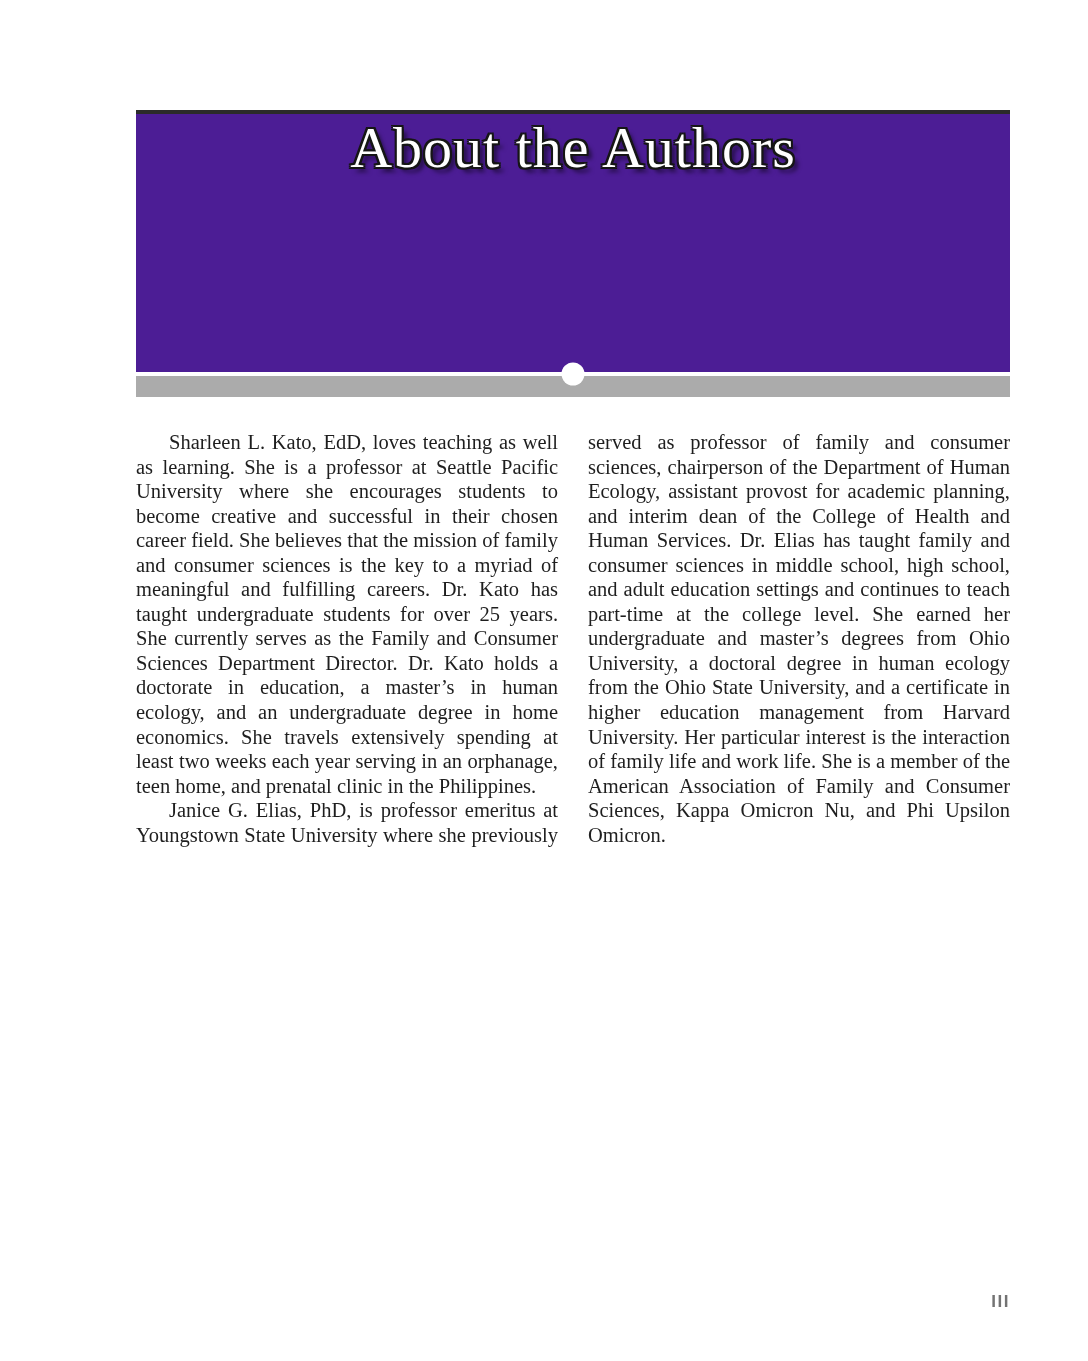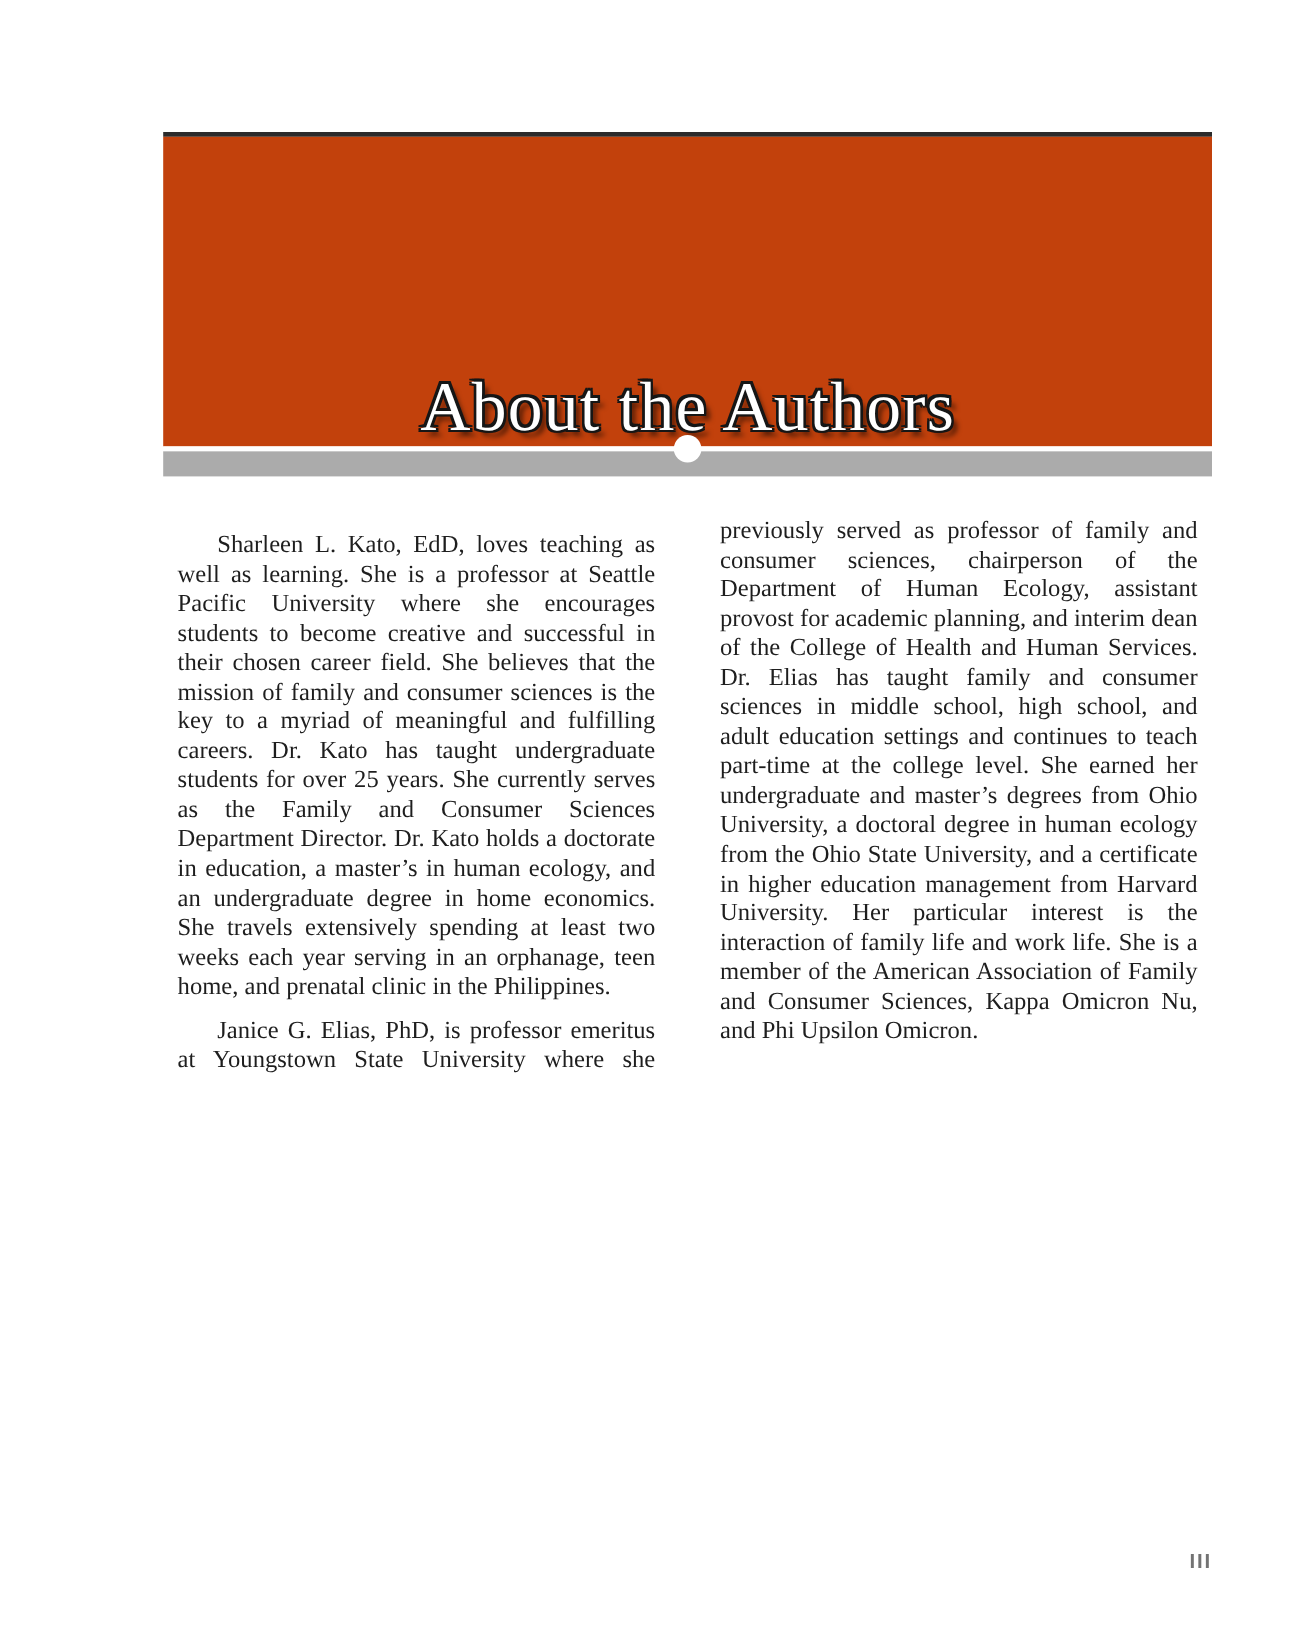--- a/index.html
+++ b/index.html
@@ -18,23 +18,23 @@
     left: 136px;
     top: 110px;
     width: 874px;
   }
   .banner-border-top {
     height: 4px;
     background: #2b2b2b;
   }
   .banner-main {
     height: 258px;
-    background: #c2410c;
+    background: #4c1d95;
     display: flex;
-    align-items: flex-end;
+    align-items: flex-start;
     justify-content: center;
   }
   .banner-title {
     font-family: "Liberation Serif", serif;
     font-size: 58px;
     font-weight: normal;
     color: #ffffff;
     letter-spacing: 1px;
     text-shadow:
       -2px -2px 0 #161616,
@@ -75,21 +75,21 @@
     width: 874px;
     column-count: 2;
     column-gap: 30px;
     column-fill: balance;
     text-align: justify;
     font-size: 20.5px;
     line-height: 24.55px;
     color: #1e1e1e;
   }
   .content p {
-    margin: 12px;
+    margin: 0;
     text-indent: 33px;
   }
 
   
   .page-number {
     position: absolute;
     right: 78px;
     top: 1292px;
     font-family: "Liberation Sans", sans-serif;
     font-size: 17px;

